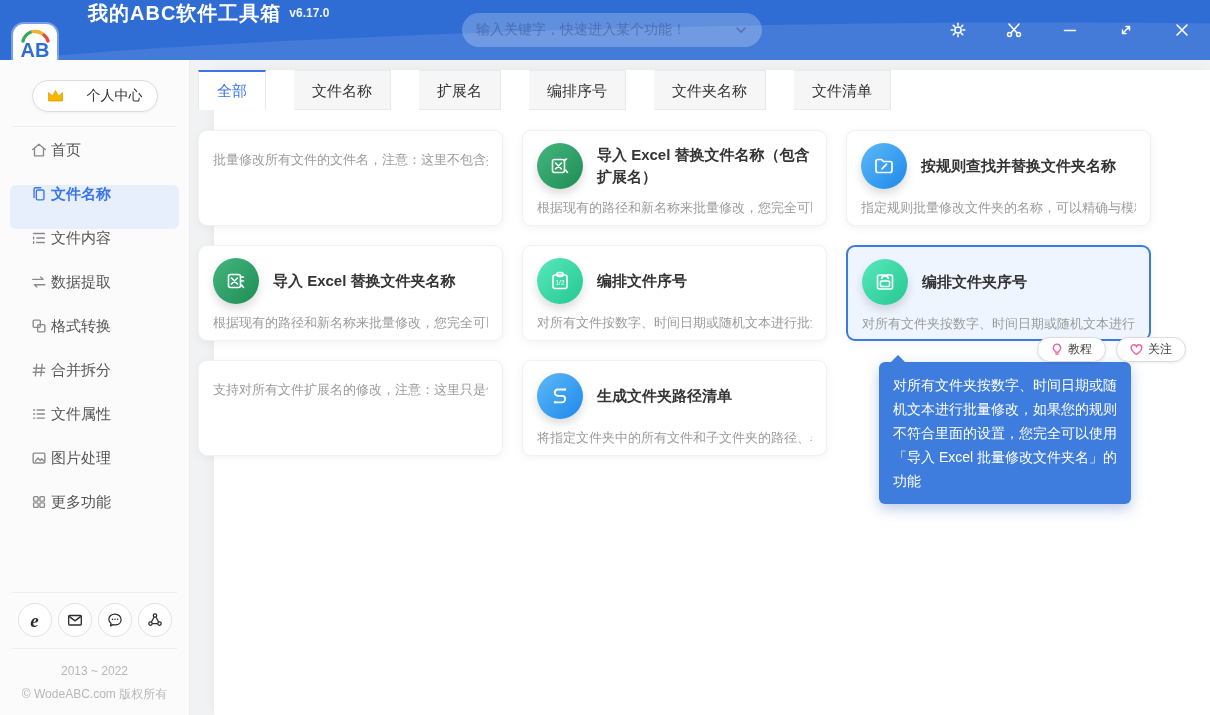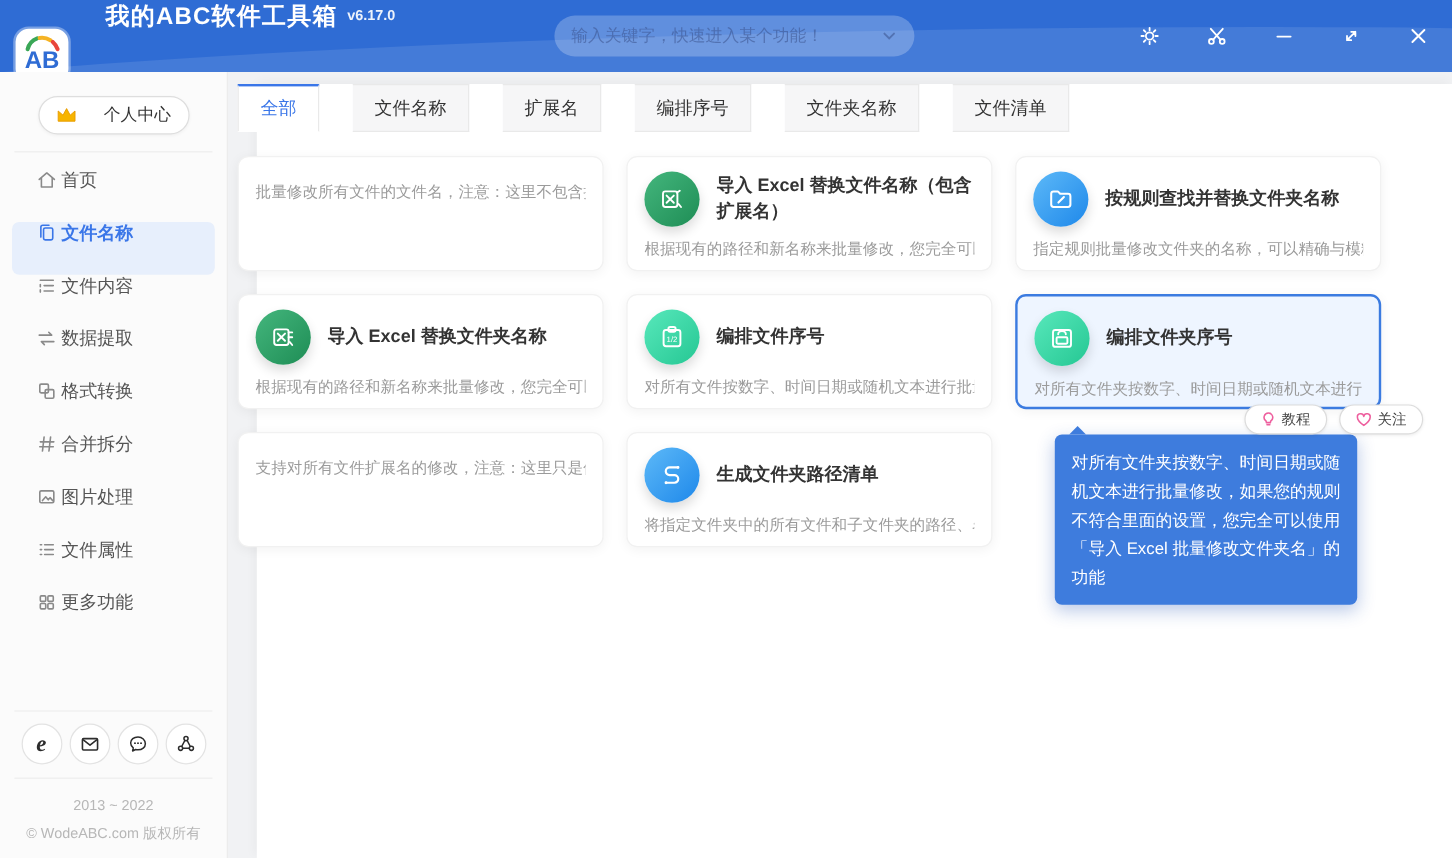--- a/index.html
+++ b/index.html
@@ -176,34 +176,34 @@
       <div class="nav-item">
         <span class="nicon">
             <svg width="18" height="18" viewBox="0 0 20 20" fill="none" stroke="currentColor" stroke-width="1.5" stroke-linecap="round">
               <path d="M7.5 3.5 L6 16.5 M13.5 3.5 L12 16.5 M4 8 h12.5 M3.5 12.5 h12.5"></path>
             </svg>
           </span>
         <span>合并拆分</span>
       </div>
       <div class="nav-item">
         <span class="nicon">
+            <svg width="18" height="18" viewBox="0 0 20 20" fill="none" stroke="currentColor" stroke-width="1.5" stroke-linecap="round">
+              <path d="M4 5.5 h1.2 M8 5.5 h8 M4 10 h1.2 M8 10 h8 M4 14.5 h1.2 M8 14.5 h8"></path>
+            </svg>
+          </span>
+        <span>文件属性</span>
+      </div>
+      <div class="nav-item">
+        <span class="nicon">
             <svg width="18" height="18" viewBox="0 0 20 20" fill="none" stroke="currentColor" stroke-width="1.5" stroke-linecap="round" stroke-linejoin="round">
               <rect x="3.5" y="4.5" width="13" height="11" rx="1.4"></rect>
               <path d="M6 13.5 L9 10 L11.3 12.8 L13 10.8 L15.5 13.5"></path>
             </svg>
           </span>
         <span>图片处理</span>
-      </div>
-      <div class="nav-item">
-        <span class="nicon">
-            <svg width="18" height="18" viewBox="0 0 20 20" fill="none" stroke="currentColor" stroke-width="1.5" stroke-linecap="round">
-              <path d="M4 5.5 h1.2 M8 5.5 h8 M4 10 h1.2 M8 10 h8 M4 14.5 h1.2 M8 14.5 h8"></path>
-            </svg>
-          </span>
-        <span>文件属性</span>
       </div>
       <div class="nav-item">
         <span class="nicon">
             <svg width="18" height="18" viewBox="0 0 20 20" fill="none" stroke="currentColor" stroke-width="1.5" stroke-linejoin="round">
               <rect x="4" y="4" width="5" height="5" rx="1"></rect>
               <rect x="11" y="4" width="5" height="5" rx="1"></rect>
               <rect x="4" y="11" width="5" height="5" rx="1"></rect>
               <rect x="11" y="11" width="5" height="5" rx="1"></rect>
             </svg>
           </span>

